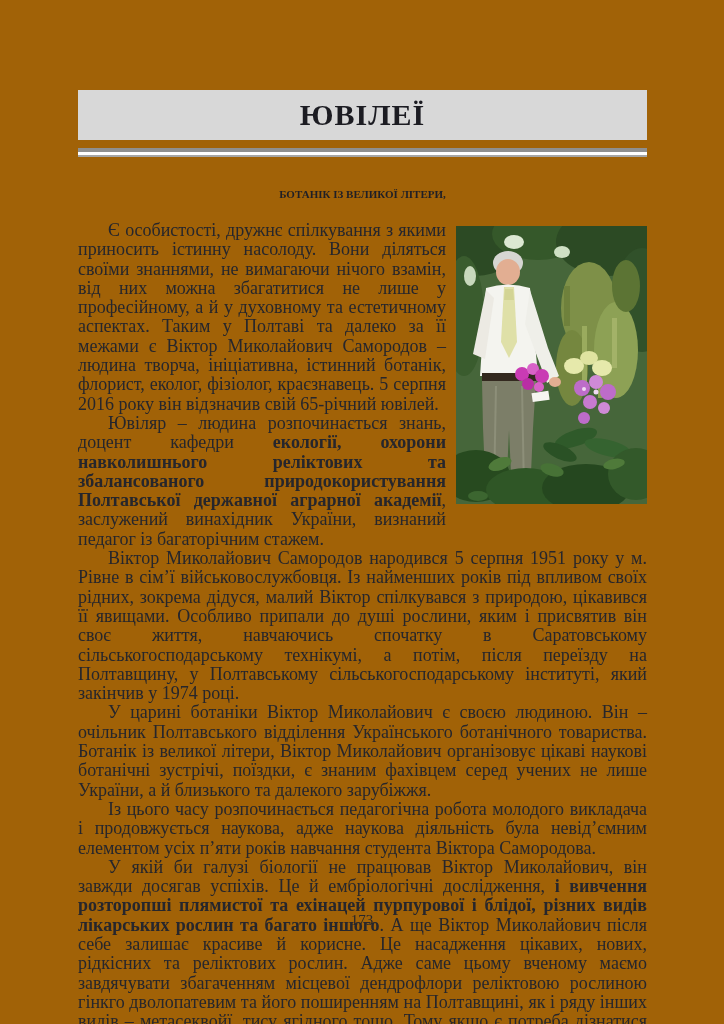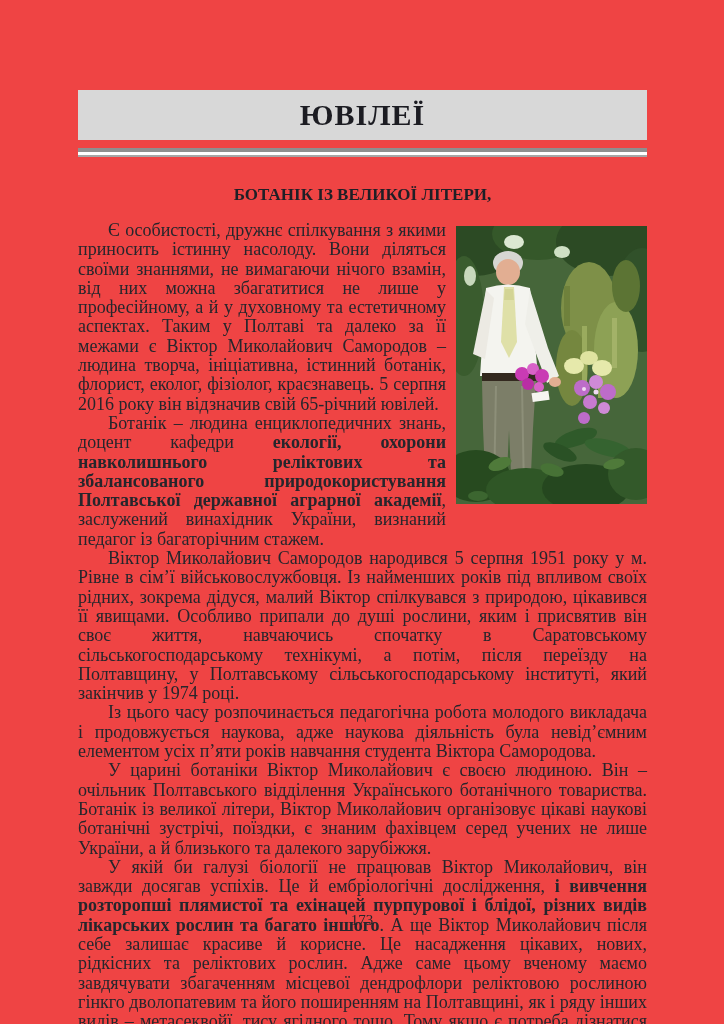--- a/index.html
+++ b/index.html
@@ -1,20 +1,20 @@
 <!DOCTYPE html>
 <html lang="uk"><head>
 <meta charset="utf-8">
 <style>
   html, body { margin: 0; padding: 0; background: #ffffff; }
   .page {
     position: relative;
     width: 724px;
     height: 1024px;
-    background: #ef4444;
+    background: #a16207;
     font-family: "Liberation Serif", serif;
     color: #26262c;
     overflow: hidden;
     box-sizing: border-box;
     padding: 90px 77px 0 78px;
   }
   .section-banner {
     background: #d8d8d8;
     height: 50px;
     line-height: 50px;
@@ -24,21 +24,21 @@
     letter-spacing: 1px;
     color: #1c1c22;
   }
   .double-rule { margin-top: 8px; }
   .rule-thick { height: 4px; background: #8f8f8f; }
   .rule-gap   { height: 3px; background: #ffffff; }
   .rule-thin  { height: 2px; background: #a6a6a6; }
   .article-title {
     margin: 27px 0 0 0;
     text-align: center;
-    font-size: 17px;
+    font-size: 11px;
     line-height: 21px;
     font-weight: bold;
     color: #1f1f26;
   }
   .article-title .title-line { display: block; }
   .article-body {
     margin-top: 16px;
     font-size: 18px;
     line-height: 19.3px;
     text-align: justify;
@@ -155,27 +155,27 @@
           <ellipse cx="44" cy="238" rx="12" ry="6" transform="rotate(-20 44 238)" fill="#4f7a3a"></ellipse>
           <ellipse cx="96" cy="244" rx="12" ry="6" transform="rotate(16 96 244)" fill="#477236"></ellipse>
           <ellipse cx="158" cy="238" rx="11" ry="5" transform="rotate(-12 158 238)" fill="#4f7a3a"></ellipse>
           <ellipse cx="22" cy="270" rx="10" ry="5" fill="#3c6630"></ellipse>
         </g>
       </svg>
     </figure>
 
     <p><span>Є особистості, дружнє спілкування з якими приносить істинну насолоду. Вони діляться своїми знаннями, не вимагаючи нічого взамін, від них можна збагатитися не лише у професійному, а й у духовному та естетичному аспектах. Таким у Полтаві та далеко за її межами є Віктор Миколайович Самородов – людина творча, ініціативна, істинний ботанік, флорист, еколог, фізіолог, краєзнавець. 5 серпня 2016 року він відзначив свій 65-річний ювілей.</span></p>
 
-    <p><span>Ботанік – людина енциклопедичних знань, доцент кафедри </span><span class="seg-bold">екології, охорони навколишнього реліктових та збалансованого природокористування Полтавської державної аграрної академії</span><span>, заслужений винахідник України, визнаний педагог із багаторічним стажем.</span></p>
+    <p><span>Ювіляр – людина розпочинається знань, доцент кафедри </span><span class="seg-bold">екології, охорони навколишнього реліктових та збалансованого природокористування Полтавської державної аграрної академії</span><span>, заслужений винахідник України, визнаний педагог із багаторічним стажем.</span></p>
 
     <p><span>Віктор Миколайович Самородов народився 5 серпня 1951 року у м. Рівне в сім’ї військовослужбовця. Із найменших років під впливом своїх рідних, зокрема дідуся, малий Віктор спілкувався з природою, цікавився її явищами. Особливо припали до душі рослини, яким і присвятив він своє життя, навчаючись спочатку в Саратовському сільськогосподарському технікумі, а потім, після переїзду на Полтавщину, у Полтавському сільськогосподарському інституті, який закінчив у 1974 році.</span></p>
 
+    <p><span>У царині ботаніки Віктор Миколайович є своєю людиною. Він – очільник Полтавського відділення Українського ботанічного товариства. Ботанік із великої літери, Віктор Миколайович організовує цікаві наукові ботанічні зустрічі, поїздки, є знаним фахівцем серед учених не лише України, а й близького та далекого зарубіжжя.</span></p>
+
     <p><span>Із цього часу розпочинається педагогічна робота молодого викладача і продовжується наукова, адже наукова діяльність була невід’ємним елементом усіх п’яти років навчання студента Віктора Самородова.</span></p>
-
-    <p><span>У царині ботаніки Віктор Миколайович є своєю людиною. Він – очільник Полтавського відділення Українського ботанічного товариства. Ботанік із великої літери, Віктор Миколайович організовує цікаві наукові ботанічні зустрічі, поїздки, є знаним фахівцем серед учених не лише України, а й близького та далекого зарубіжжя.</span></p>
 
     <p><span>У якій би галузі біології не працював Віктор Миколайович, він завжди досягав успіхів. Це й ембріологічні дослідження, </span><span class="seg-bold">і вивчення розторопші плямистої та ехінацей пурпурової і блідої, різних видів лікарських рослин та багато іншого</span><span>. А ще Віктор Миколайович після себе залишає красиве й корисне. Це насадження цікавих, нових, рідкісних та реліктових рослин. Адже саме цьому вченому маємо завдячувати збагаченням місцевої дендрофлори реліктовою рослиною гінкго дволопатевим та його поширенням на Полтавщині, як і ряду інших видів – метасеквойї, тису ягідного тощо. Тому якщо є потреба дізнатися про якусь рослину, її застосування чи де її можна</span></p>
 
   </div>
 
   <div class="page-number">173</div>
 
 </div>
 
 </body></html>

